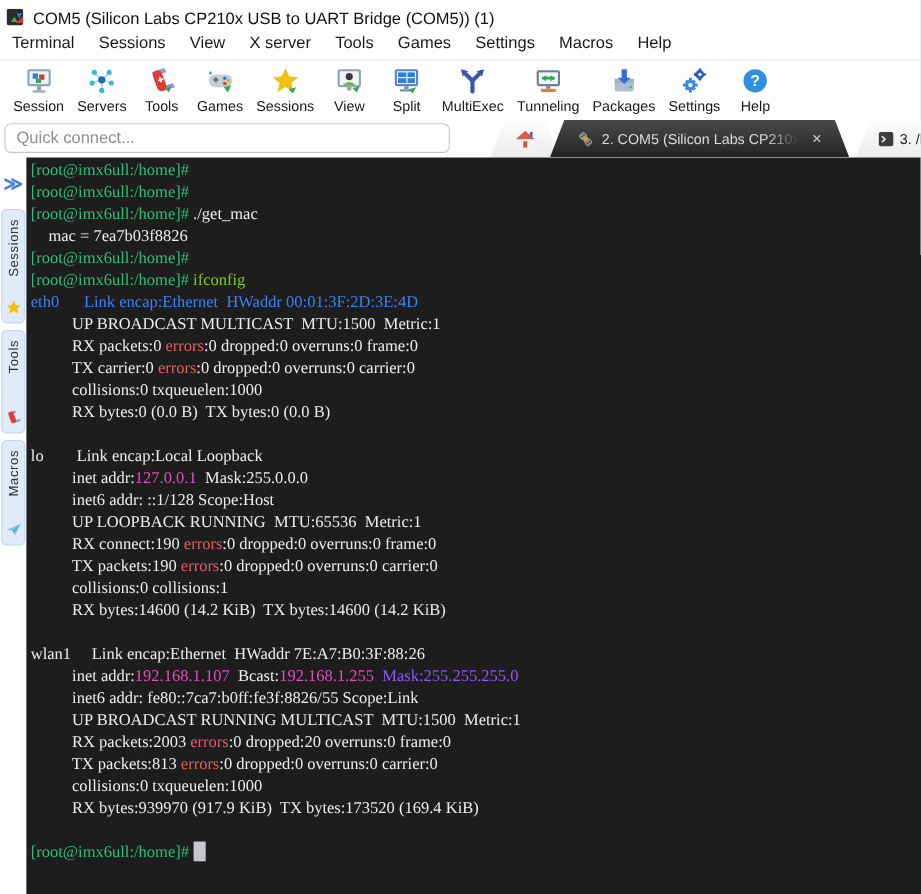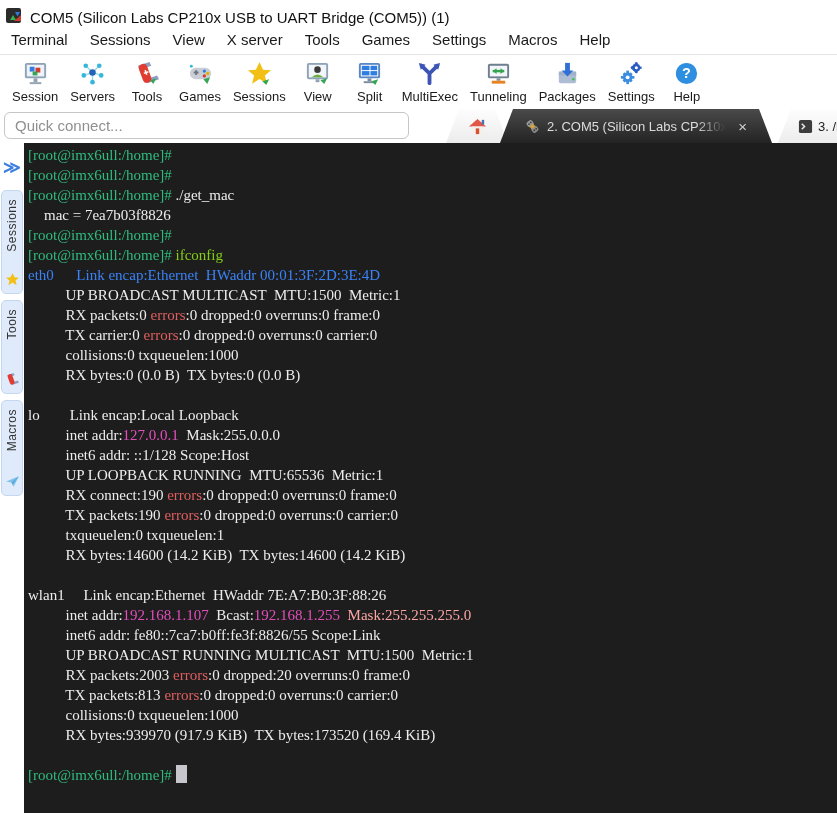--- a/index.html
+++ b/index.html
@@ -312,25 +312,25 @@
           <div class="tl"><span style="color: rgb(237, 237, 237);">          TX carrier:0 </span><span style="color: rgb(224, 95, 95);">errors</span><span style="color: rgb(237, 237, 237);">:0 dropped:0 overruns:0 carrier:0</span></div>
           <div class="tl"><span style="color: rgb(237, 237, 237);">          collisions:0 txqueuelen:1000</span></div>
           <div class="tl"><span style="color: rgb(237, 237, 237);">          RX bytes:0 (0.0 B)  TX bytes:0 (0.0 B)</span></div>
           <div class="tl">&nbsp;</div>
           <div class="tl"><span style="color: rgb(237, 237, 237);">lo        Link encap:Local Loopback</span></div>
           <div class="tl"><span style="color: rgb(237, 237, 237);">          inet addr:</span><span style="color: rgb(226, 79, 188);">127.0.0.1</span><span style="color: rgb(237, 237, 237);">  Mask:255.0.0.0</span></div>
           <div class="tl"><span style="color: rgb(237, 237, 237);">          inet6 addr: ::1/128 Scope:Host</span></div>
           <div class="tl"><span style="color: rgb(237, 237, 237);">          UP LOOPBACK RUNNING  MTU:65536  Metric:1</span></div>
           <div class="tl"><span style="color: rgb(237, 237, 237);">          RX connect:190 </span><span style="color: rgb(224, 95, 95);">errors</span><span style="color: rgb(237, 237, 237);">:0 dropped:0 overruns:0 frame:0</span></div>
           <div class="tl"><span style="color: rgb(237, 237, 237);">          TX packets:190 </span><span style="color: rgb(224, 95, 95);">errors</span><span style="color: rgb(237, 237, 237);">:0 dropped:0 overruns:0 carrier:0</span></div>
-          <div class="tl"><span style="color: rgb(237, 237, 237);">          txqueuelen:0 txqueuelen:1</span></div>
+          <div class="tl"><span style="color: rgb(237, 237, 237);">          collisions:0 collisions:1</span></div>
           <div class="tl"><span style="color: rgb(237, 237, 237);">          RX bytes:14600 (14.2 KiB)  TX bytes:14600 (14.2 KiB)</span></div>
           <div class="tl">&nbsp;</div>
           <div class="tl"><span style="color: rgb(237, 237, 237);">wlan1     Link encap:Ethernet  HWaddr 7E:A7:B0:3F:88:26</span></div>
-          <div class="tl"><span style="color: rgb(237, 237, 237);">          inet addr:</span><span style="color: rgb(226, 79, 188);">192.168.1.107</span><span style="color: rgb(237, 237, 237);">  Bcast:</span><span style="color: rgb(226, 79, 188);">192.168.1.255</span><span style="color: #fca5a5;">  Mask:255.255.255.0</span></div>
+          <div class="tl"><span style="color: rgb(237, 237, 237);">          inet addr:</span><span style="color: rgb(226, 79, 188);">192.168.1.107</span><span style="color: rgb(237, 237, 237);">  Bcast:</span><span style="color: rgb(226, 79, 188);">192.168.1.255</span><span style="color: #8b5cf6;">  Mask:255.255.255.0</span></div>
           <div class="tl"><span style="color: rgb(237, 237, 237);">          inet6 addr: fe80::7ca7:b0ff:fe3f:8826/55 Scope:Link</span></div>
           <div class="tl"><span style="color: rgb(237, 237, 237);">          UP BROADCAST RUNNING MULTICAST  MTU:1500  Metric:1</span></div>
           <div class="tl"><span style="color: rgb(237, 237, 237);">          RX packets:2003 </span><span style="color: rgb(224, 95, 95);">errors</span><span style="color: rgb(237, 237, 237); text-align: right;">:0 dropped:20 overruns:0 frame:0</span></div>
           <div class="tl"><span style="color: rgb(237, 237, 237);">          TX packets:813 </span><span style="color: rgb(224, 95, 95);">errors</span><span style="color: rgb(237, 237, 237);">:0 dropped:0 overruns:0 carrier:0</span></div>
           <div class="tl"><span style="color: rgb(237, 237, 237);">          collisions:0 txqueuelen:1000</span></div>
           <div class="tl"><span style="color: rgb(237, 237, 237);">          RX bytes:939970 (917.9 KiB)  TX bytes:173520 (169.4 KiB)</span></div>
           <div class="tl">&nbsp;</div>
           <div class="tl"><span style="color: rgb(46, 189, 125);">[root@imx6ull:/home]# </span><span class="cursor" style="background: rgb(198, 198, 204);"></span></div>
         </div>
     </div>

